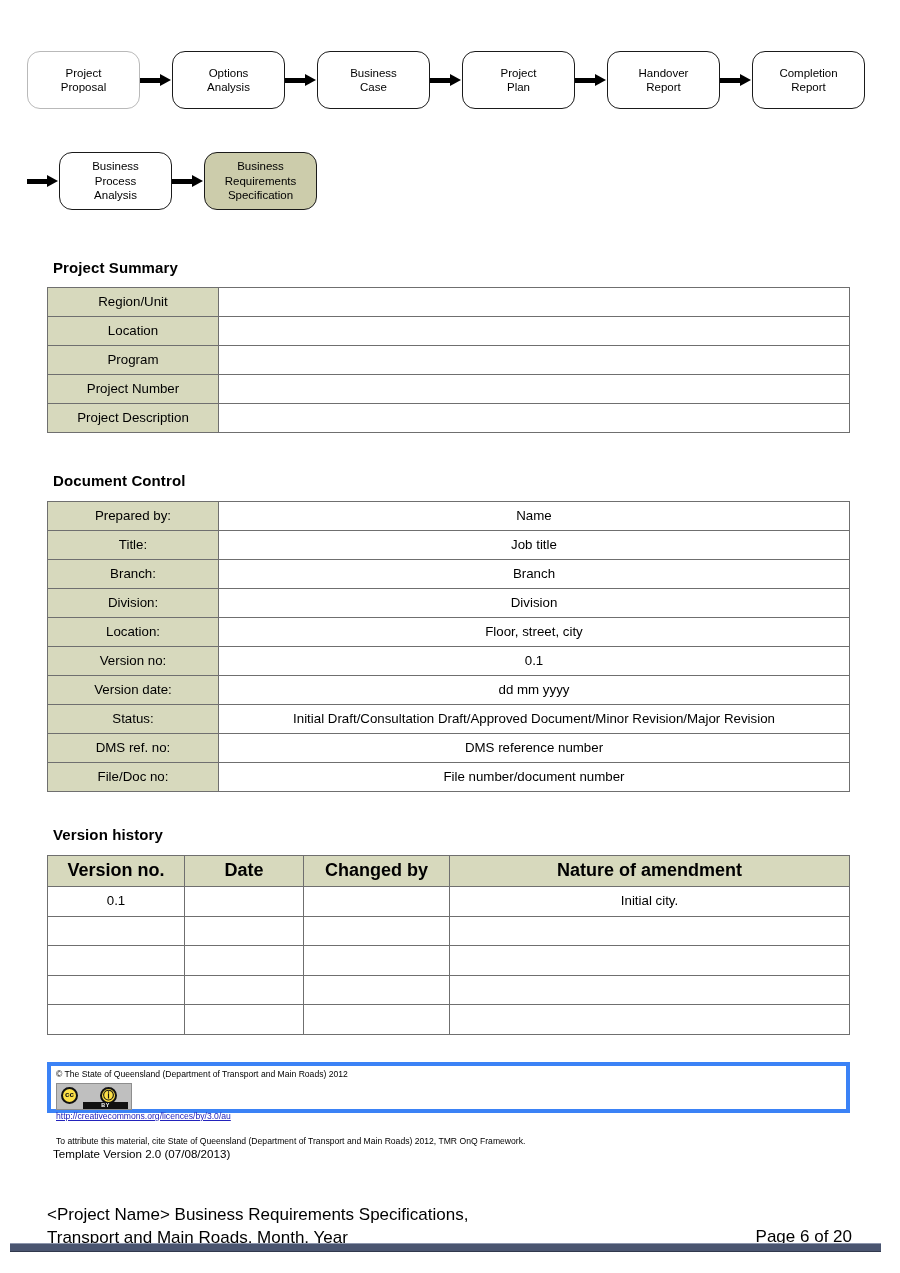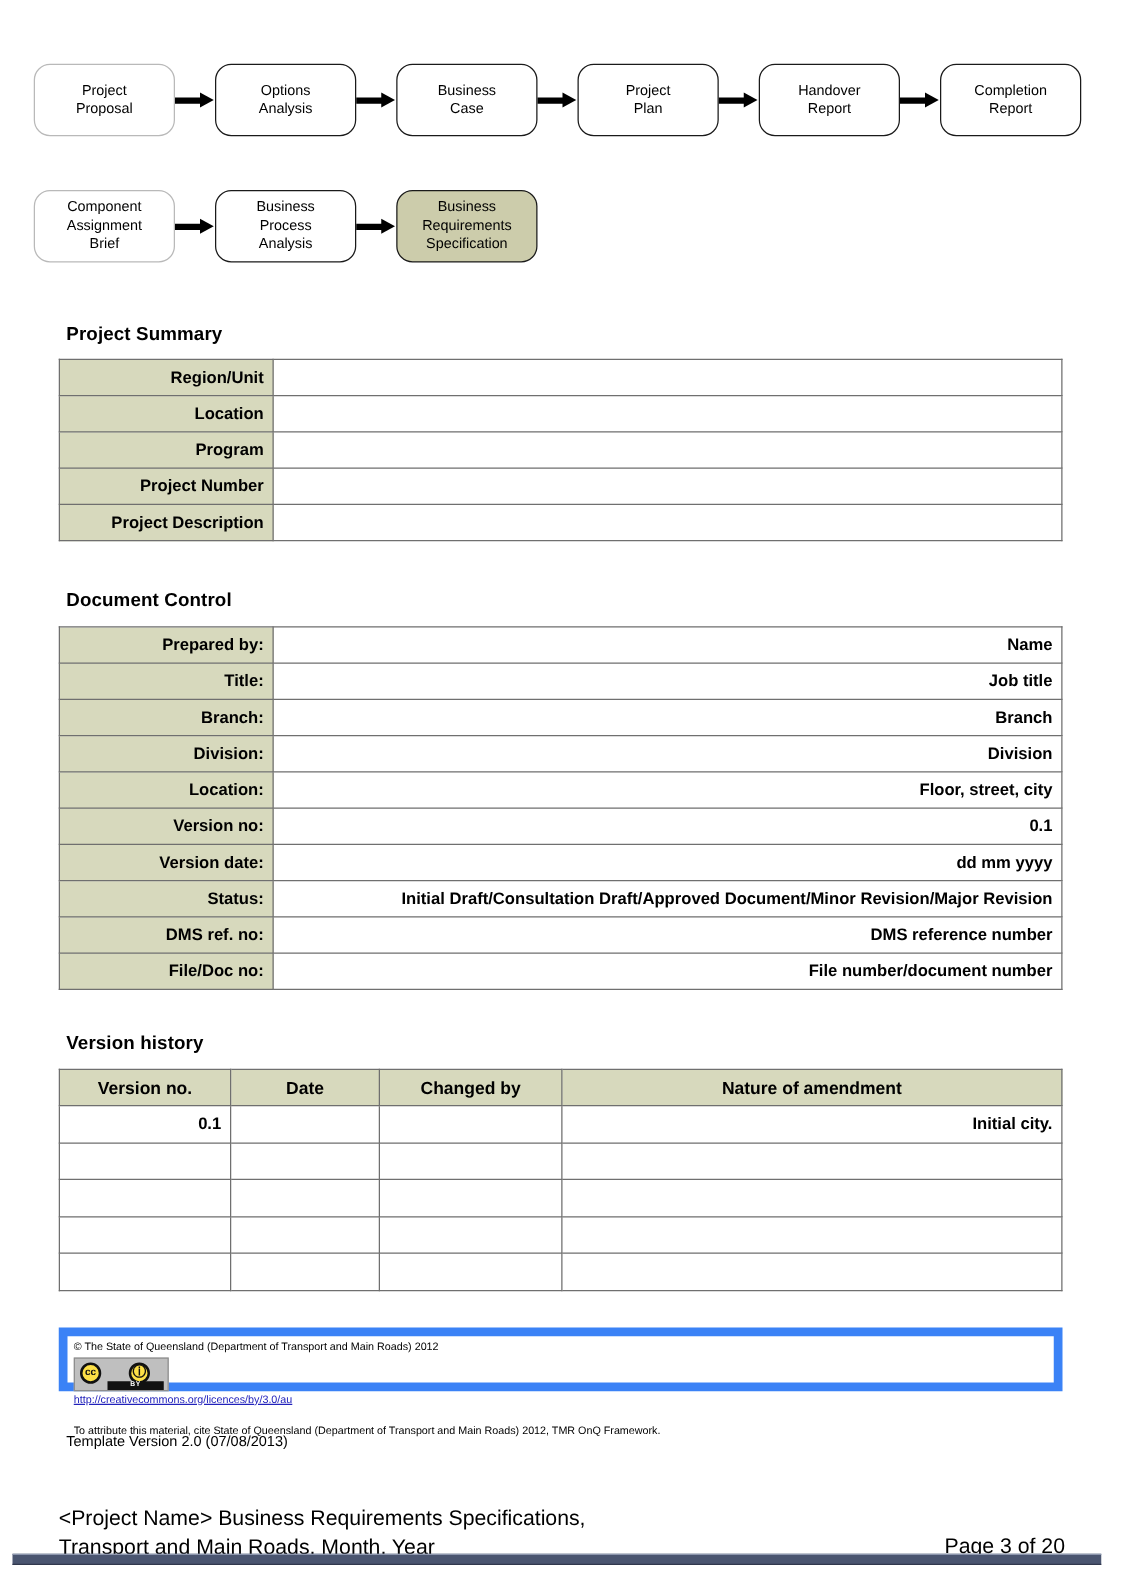--- a/index.html
+++ b/index.html
@@ -95,22 +95,22 @@
   table.doc {
     position: absolute;
     border-collapse: collapse;
     table-layout: fixed;
     font-size: 13.3px;
   }
   table.doc td, table.doc th {
     border: 1px solid #6f6f6f;
     padding: 4px 7px 5px 7px;
     vertical-align: middle;
-    font-weight: bold;
-    text-align: right;
+    font-weight: normal;
+    text-align: center;
     background: #ffffff;
   }
   table.doc td.label {
     background: #d7d9bd;
   }
   table.doc tr { height: 29px; }
 
   
   #project-summary-table { left: 47px; top: 287px; width: 803px; }
   #project-summary-table col.c1 { width: 171px; }
@@ -121,32 +121,32 @@
 
   
   #version-history-table { left: 47px; top: 855px; width: 803px; }
   #version-history-table col.v1 { width: 137px; }
   #version-history-table col.v2 { width: 119px; }
   #version-history-table col.v3 { width: 146px; }
   #version-history-table th {
     background: #d7d9bd;
     font-weight: bold;
     text-align: center;
-    font-size: 14px;
+    font-size: 18px;
   }
   #version-history-table tbody tr { height: 29.5px; }
 
   
   .copyright-box {
     position: absolute;
     left: 47px;
     top: 1062px;
     width: 803px;
     height: 51px;
-    border: 7px solid #3b82f6;
+    border: 4px solid #3b82f6;
     box-sizing: border-box;
     padding: 3px 5px 0 5px;
     font-size: 8.6px;
     line-height: 1.34;
   }
   .cc-line { white-space: nowrap; }
   .cc-badge {
     margin: 2px 0 1px 0;
     width: 76px;
     height: 27px;
@@ -270,23 +270,20 @@
       <div class="arrow">
           <span class="shaft"></span>
           <span class="head"></span>
         </div>
       <div class="node">
         <span class="node-label">Completion<br>Report</span>
       </div>
     </div>
 
     <div class="flow-row flow-row-2">
-      <div class="node pale">
-        <span class="node-label">Component<br>Assignment<br>Brief</span>
-      </div>
       <div class="arrow">
           <span class="shaft"></span>
           <span class="head"></span>
         </div>
       <div class="node">
         <span class="node-label">Business<br>Process<br>Analysis</span>
       </div>
       <div class="arrow">
           <span class="shaft"></span>
           <span class="head"></span>
@@ -439,17 +436,17 @@
     </div>
     <a class="cc-link" href="#">http://creativecommons.org/licences/by/3.0/au</a>
     <div class="attrib-line">To attribute this material, cite State of Queensland (Department of Transport and Main Roads) 2012, TMR OnQ Framework.</div>
   </div>
 
   <div class="template-version">Template Version 2.0 (07/08/2013)</div>
 
   <div class="footer">
     <div class="footer-left">&lt;Project Name&gt; Business Requirements Specifications,
 Transport and Main Roads, Month, Year</div>
-    <div class="footer-right">Page 3 of 20</div>
+    <div class="footer-right">Page 6 of 20</div>
   </div>
   <div class="footer-rule"></div>
 
 </div>
 
 </body></html>

